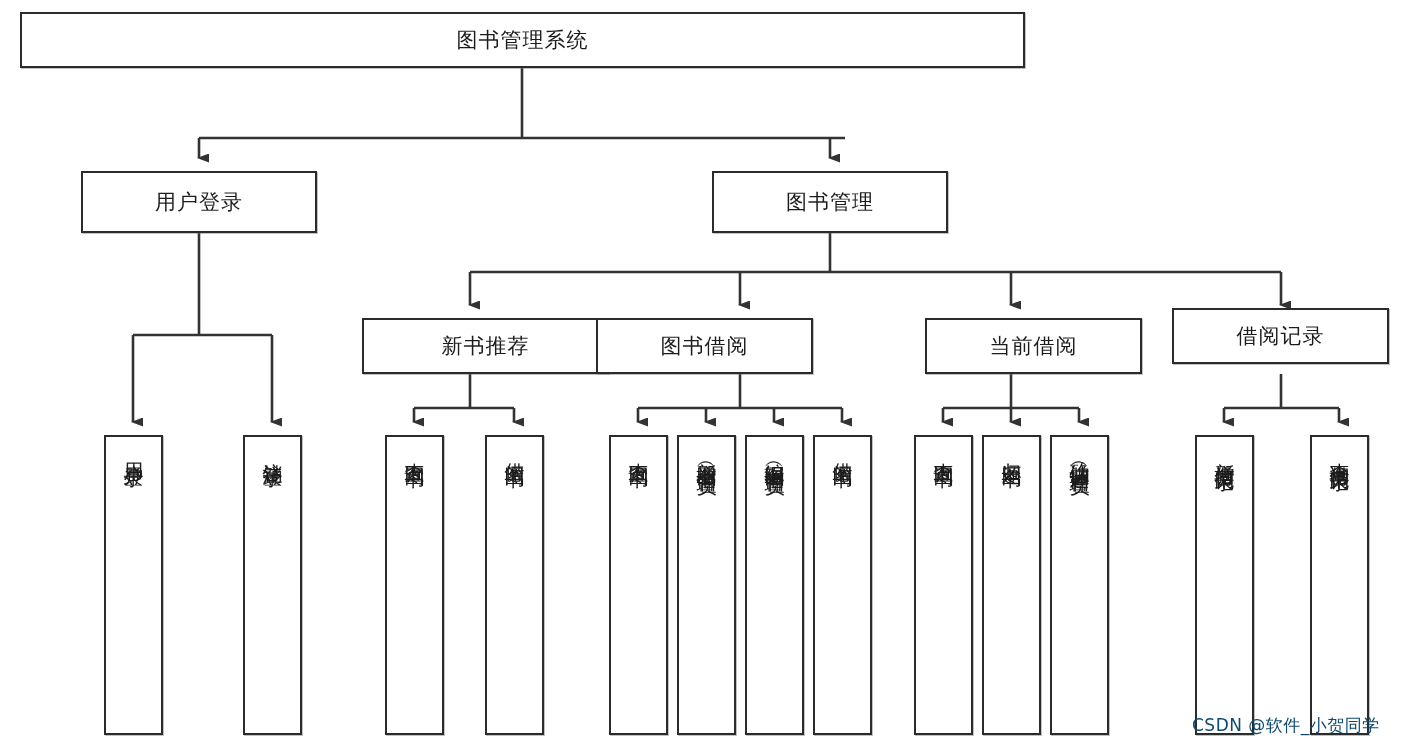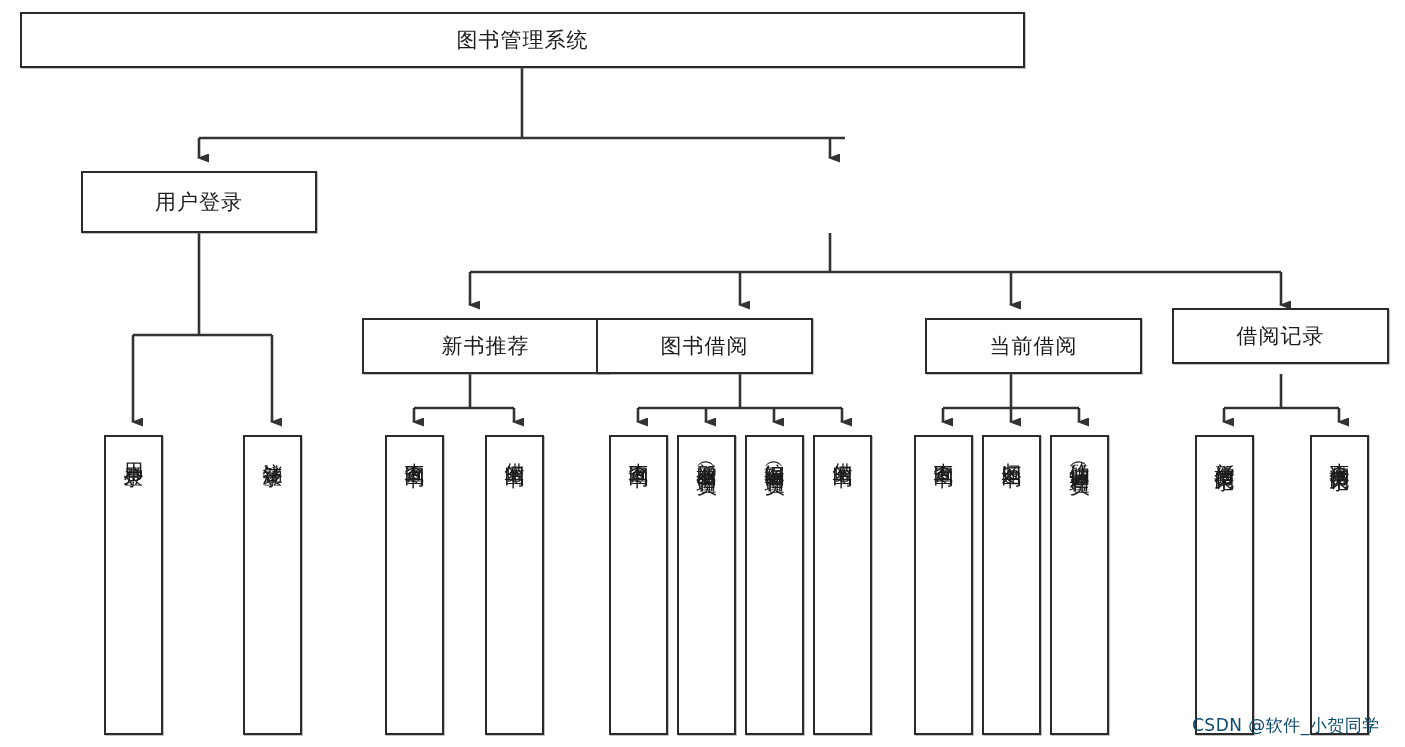--- a/index.html
+++ b/index.html
@@ -126,20 +126,23 @@
     </g>
   </svg>
 
   <div class="node" style="left:20px; top:12px; width:1005px; height:56px;text-align:right;">
     <span class="label">图书管理系统</span>
   </div>
 
   <div class="node" style="left:81px; top:171px; width:236px; height:62px;">
     <span class="label">用户登录</span>
   </div>
+  <div class="node" style="left:712px; top:171px; width:236px; height:62px;">
+    <span class="label">图书管理</span>
+  </div>
 
   <div class="node" style="left:362px; top:318px; width:247px; height:56px;">
     <span class="label">新书推荐</span>
   </div>
   <div class="node" style="left:596px; top:318px; width:217px; height:56px;">
     <span class="label">图书借阅</span>
   </div>
   <div class="node" style="left:903px; top:318px; width:217px; height:56px;margin-left:22px;">
     <span class="label">当前借阅</span>
   </div>

